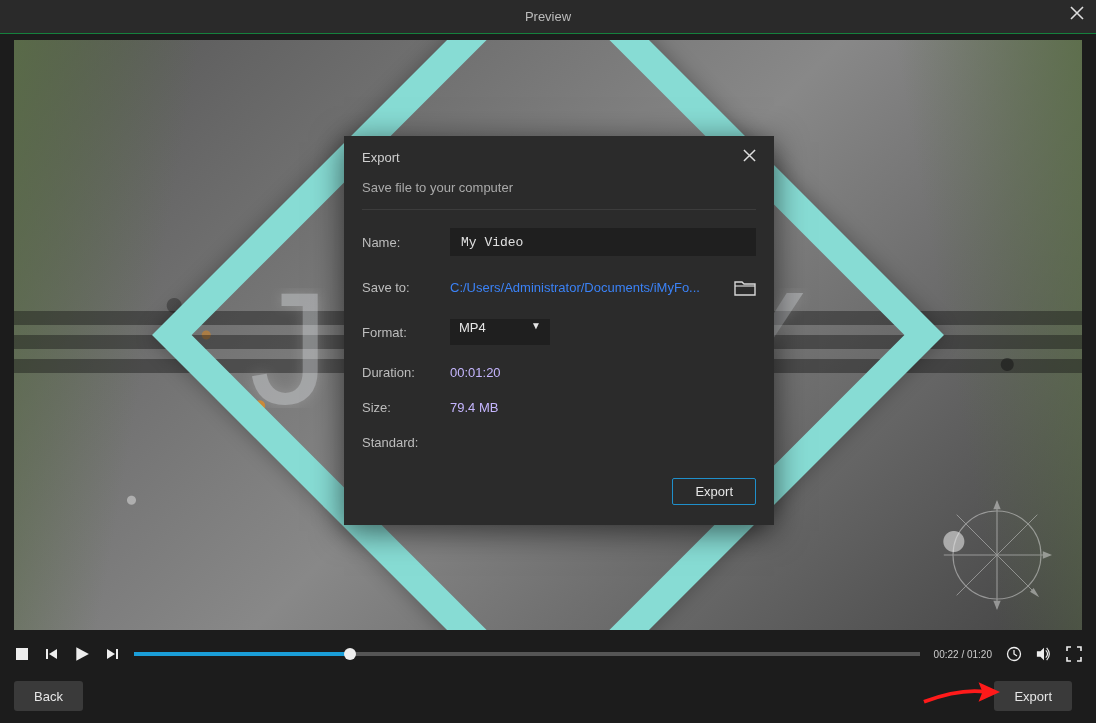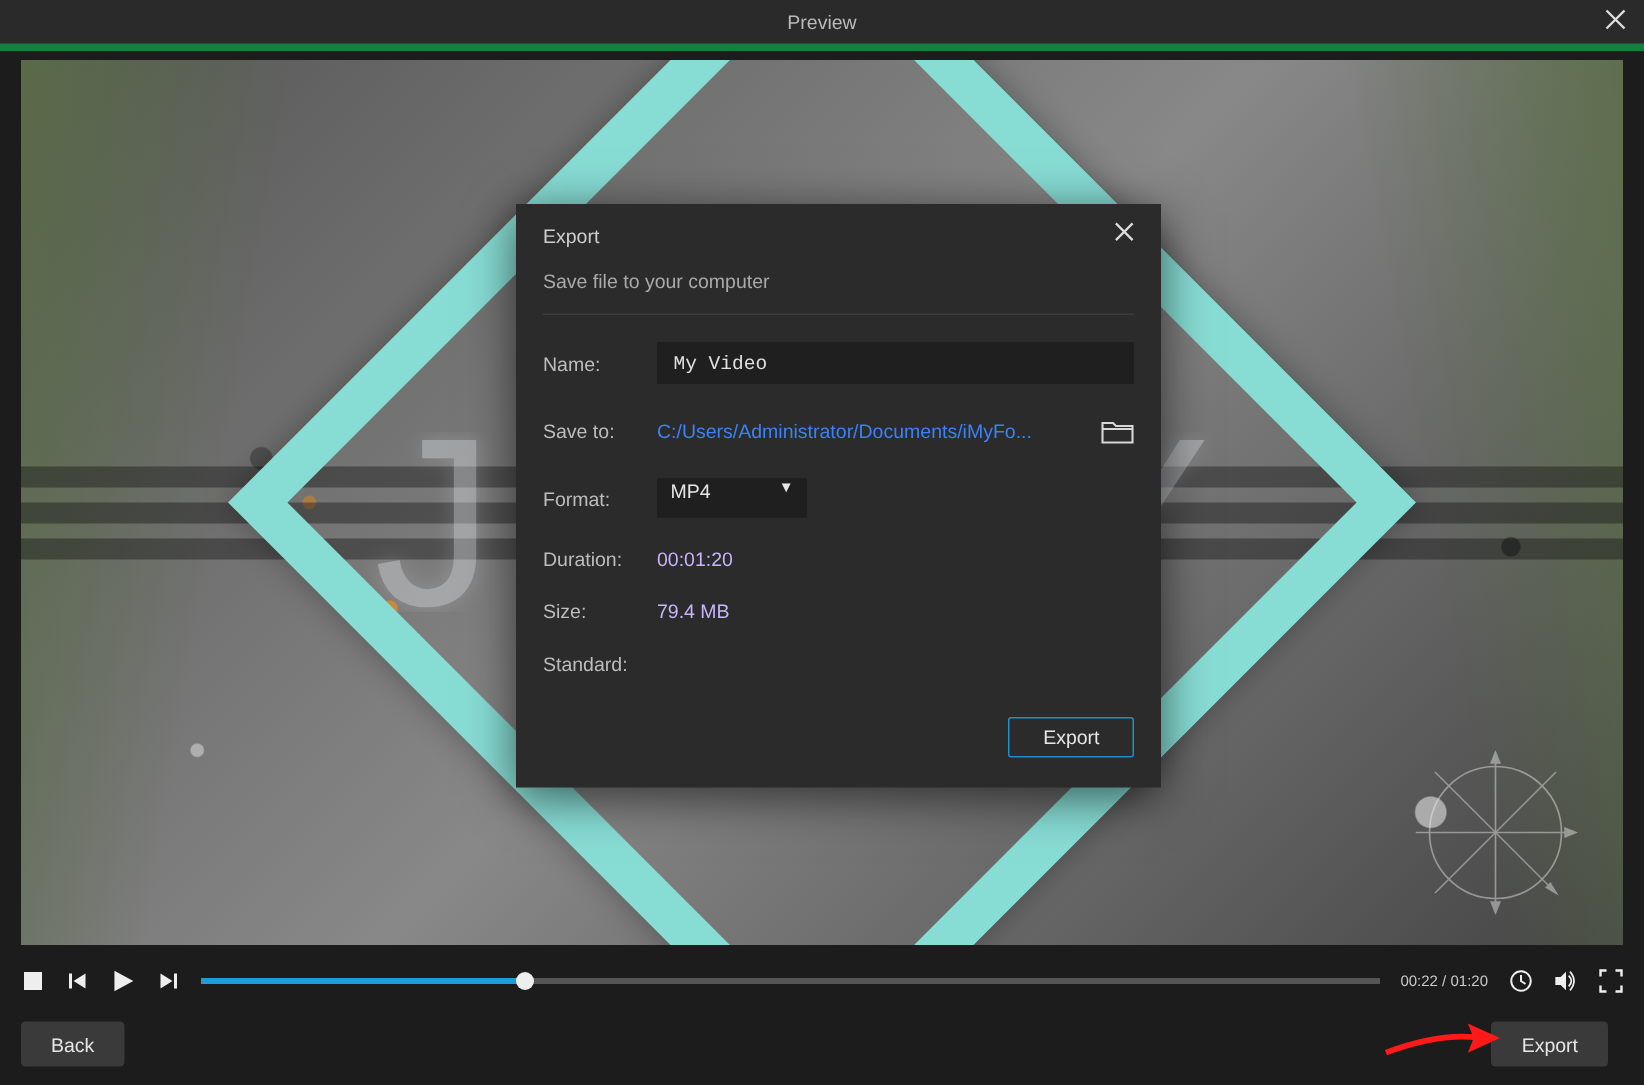--- a/index.html
+++ b/index.html
@@ -13,21 +13,21 @@
     position: relative;
   }
   
   .titlebar {
     height: 34px;
     background: #2a2a2a;
     display: flex;
     align-items: center;
     justify-content: center;
     position: relative;
-    border-bottom: 5px solid #15803d;
+    border-bottom: 1px solid #15803d;
   }
   .titlebar .title {
     color: #bbb;
     font-size: 13px;
   }
   .titlebar .close {
     position: absolute;
     right: 12px;
     top: 6px;
     color: #ddd;
@@ -188,21 +188,21 @@
     padding: 4px 18px 14px 18px;
     color:#aaa;
     border-bottom: 1px solid #3c3c3c;
     margin: 0 18px 8px 18px;
     padding-left:0; padding-right:0;
   }
   .form-row {
     display:flex;
     align-items:center;
     padding: 10px 18px;
-    gap: 4px;
+    gap: 16px;
   }
   .form-label {
     width: 72px;
     color:#bdbdbd;
   }
   .text-input {
     flex:1;
     background:#1f1f1f;
     border:1px solid #1f1f1f;
     color:#e0e0e0;

